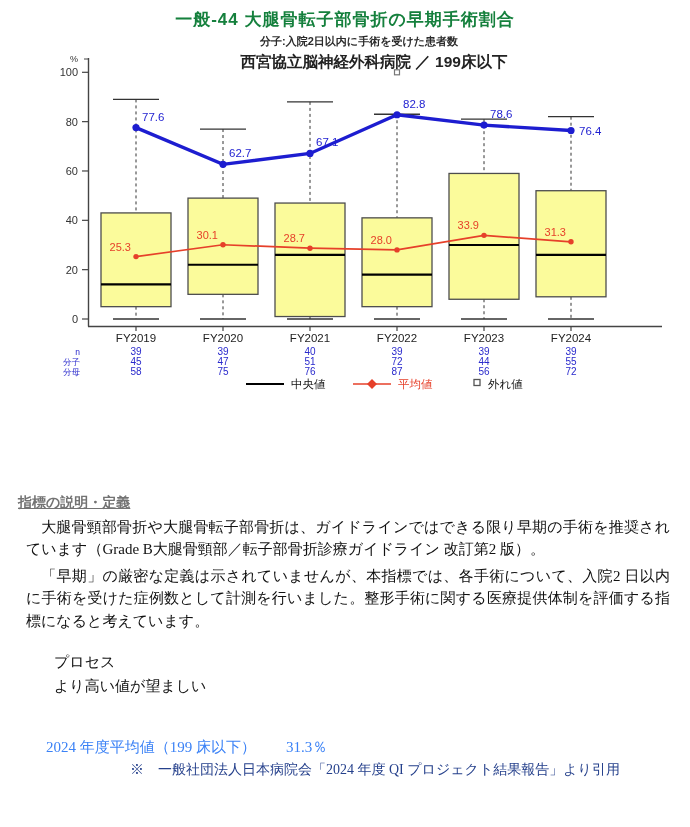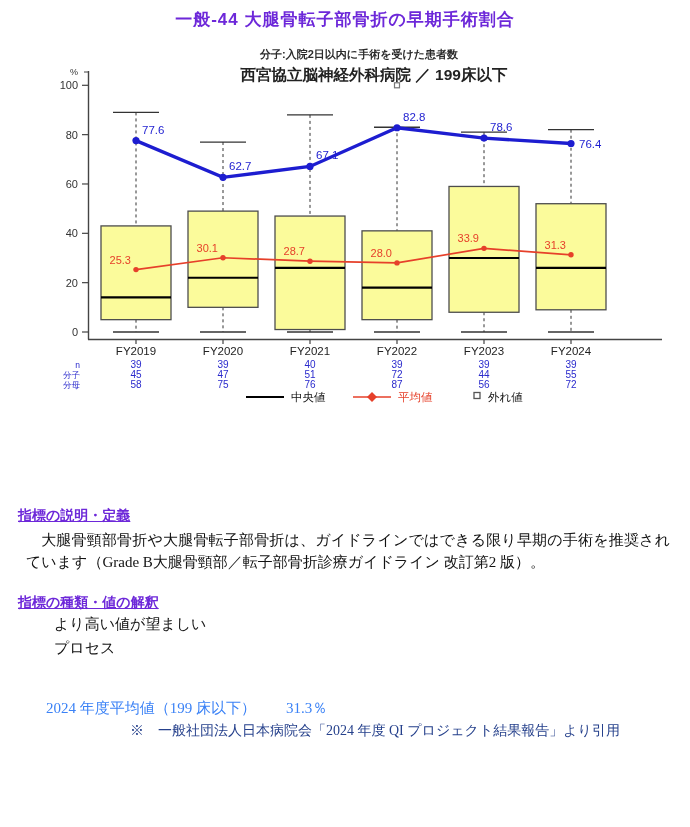--- a/index.html
+++ b/index.html
@@ -1,24 +1,24 @@
 <!DOCTYPE html>
 <html><head>
 <meta charset="utf-8">
 <style>
   html,body{margin:0;padding:0;background:#ffffff;}
   body{width:690px;height:827px;font-family:"Liberation Sans",sans-serif;color:#1a1a1a;overflow:hidden;}
   .figure{padding-top:8px;}
-  .fig-title{text-align:center;font-size:17px;font-weight:bold;color:#6d28d9;letter-spacing:1px;}
-  .fig-subtitle-wrap{text-align:center;margin-top:13px;padding-left:28px;}
+  .fig-title{text-align:center;font-size:17px;font-weight:bold;color:#15803d;letter-spacing:1px;}
+  .fig-subtitle-wrap{text-align:center;margin-top:0;padding-left:28px;}
   .fig-subtitle{display:inline-block;text-align:left;font-size:11px;font-weight:bold;color:#2b2b2b;line-height:1.45;}
   .chart-wrap{margin-top:2px;}
   .section{margin:0 20px 0 18px;}
   .sec1{margin-top:86px;}
-  .sec-heading{font-size:14px;font-weight:bold;color:#6d28d9;text-decoration:underline;font-family:Liberation Sans, sans-serif;}
+  .sec-heading{font-size:14px;font-weight:bold;color:#737373;text-decoration:underline;font-family:Liberation Sans, sans-serif;}
   .para{font-family:"Liberation Serif","DejaVu Serif",serif;font-size:15px;line-height:1.5;margin:4px 0 0 8px;text-align:justify;color:#111;}
   .para-short{font-family:"Liberation Serif","DejaVu Serif",serif;font-size:15px;line-height:1.45;margin:2px 0 0 36px;color:#111;}
   .sec2{margin-top:20px;}
   .sec3{margin-top:40px;}
   .ref-line{font-family:"Liberation Serif","DejaVu Serif",serif;font-size:15px;margin:6px 0 0 28px;color:#3b82f6;}
   .ref-note{font-family:"Liberation Serif","DejaVu Serif",serif;font-size:14px;margin:4px 0 0 112px;color:#26418c;}
 </style>
 </head>
 <body>
 
@@ -151,24 +151,24 @@
         <text x="398" y="414" font-size="11.5" fill="#e6402a">平均値</text>
         <rect x="474" y="405.5" width="6" height="6" fill="none" stroke="#555555" stroke-width="1.3"></rect>
         <text x="488" y="414" font-size="11.5" fill="#111111">外れ値</text>
       </svg>
   </div>
 </div>
 
 <div class="section sec1">
   <div class="sec-heading">指標の説明・定義</div>
   <p class="para">　大腿骨頸部骨折や大腿骨転子部骨折は、ガイドラインではできる限り早期の手術を推奨されています（Grade B大腿骨頸部／転子部骨折診療ガイドライン 改訂第2 版）。</p>
+  <p class="para">　「早期」の厳密な定義は示されていませんが、本指標では、各手術について、入院2 日以内に手術を受けた症例数として計測を行いました。整形手術に関する医療提供体制を評価する指標になると考えています。</p>
 </div>
 
 <div class="section sec2">
-  <div class="sec-heading">指標の種類・値の解釈</div>
+  <p class="para-short">プロセス</p>
   <p class="para-short">より高い値が望ましい</p>
-  <p class="para-short">プロセス</p>
 </div>
 
 <div class="section sec3">
   <p class="ref-line">2024 年度平均値（199 床以下）　　31.3％</p>
   <p class="ref-note">※　一般社団法人日本病院会「2024 年度 QI プロジェクト結果報告」より引用</p>
 </div>
 
 </body></html>

